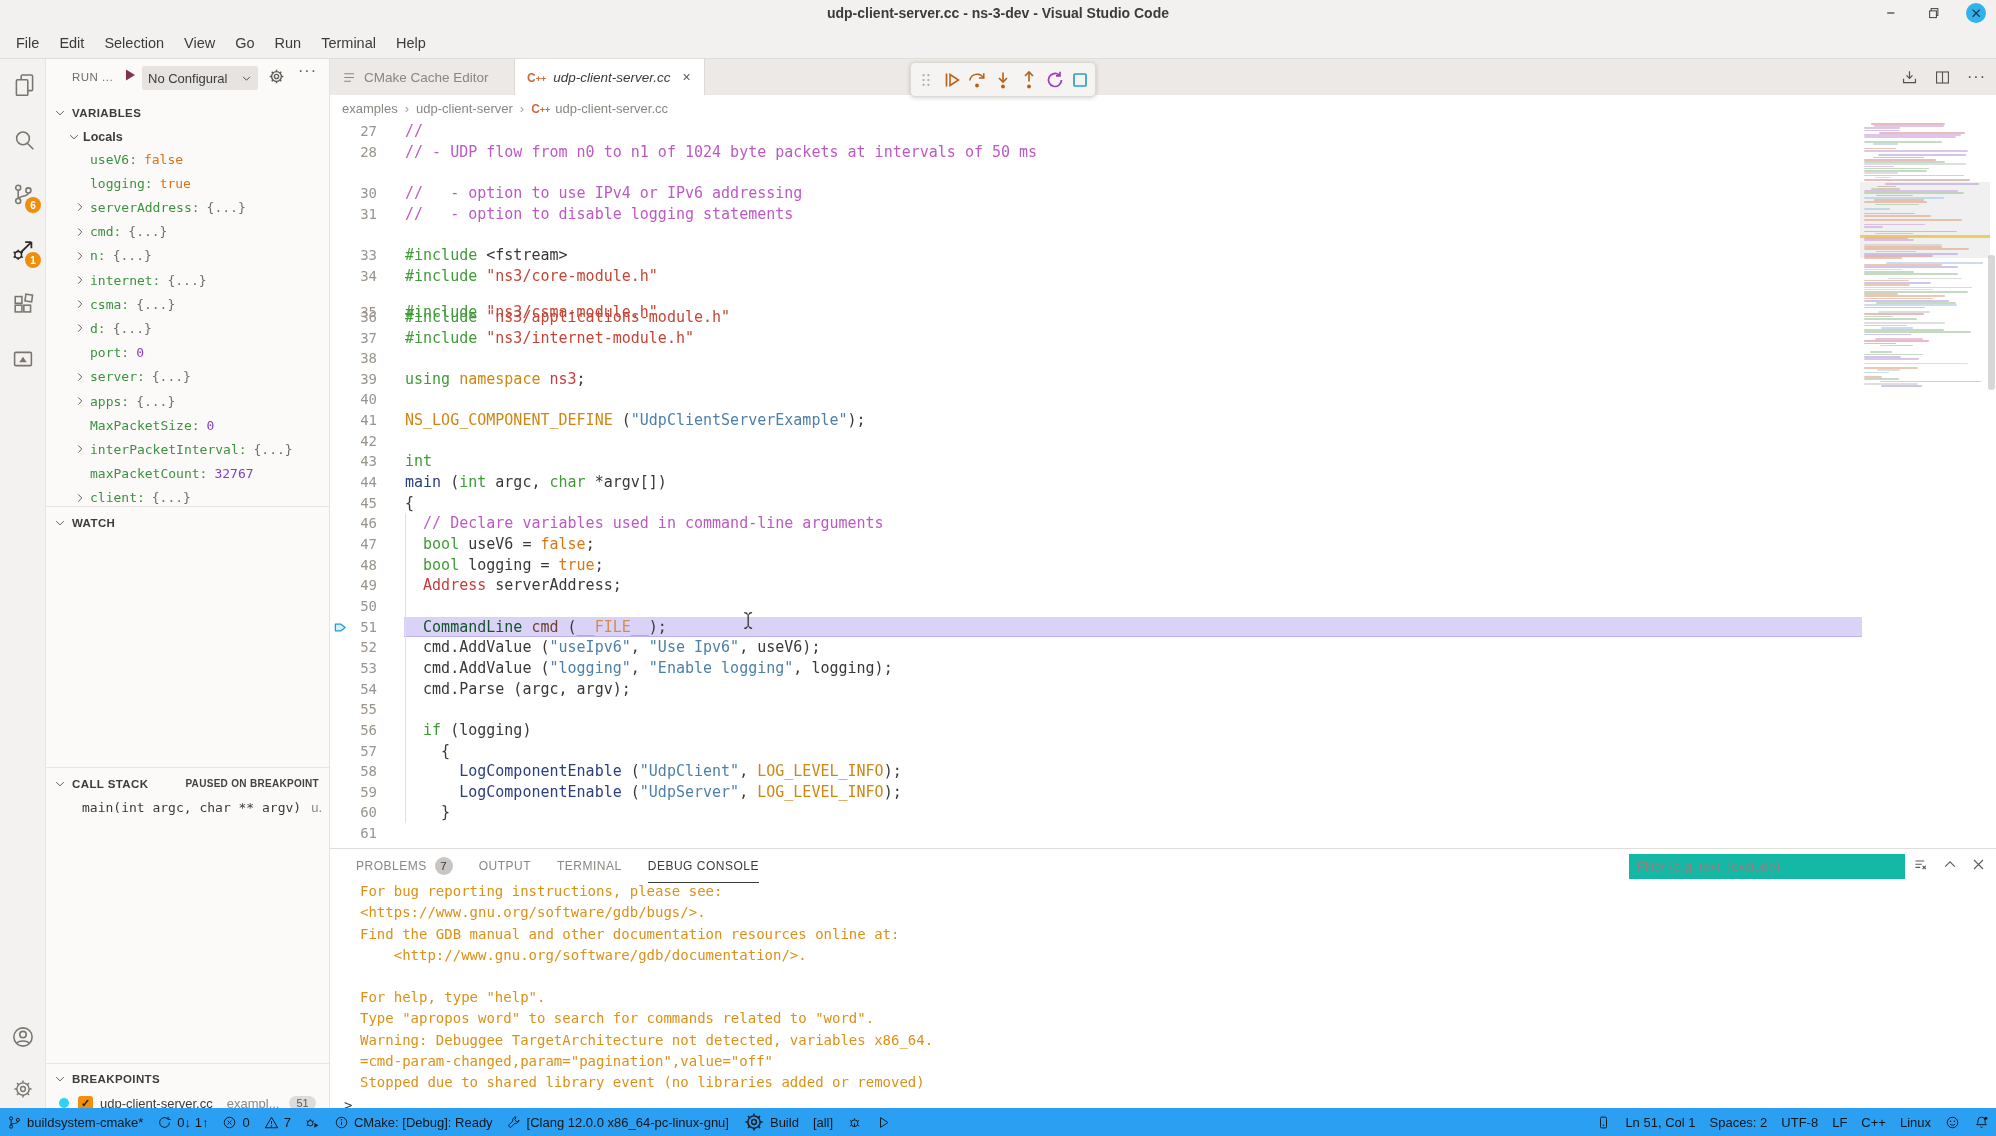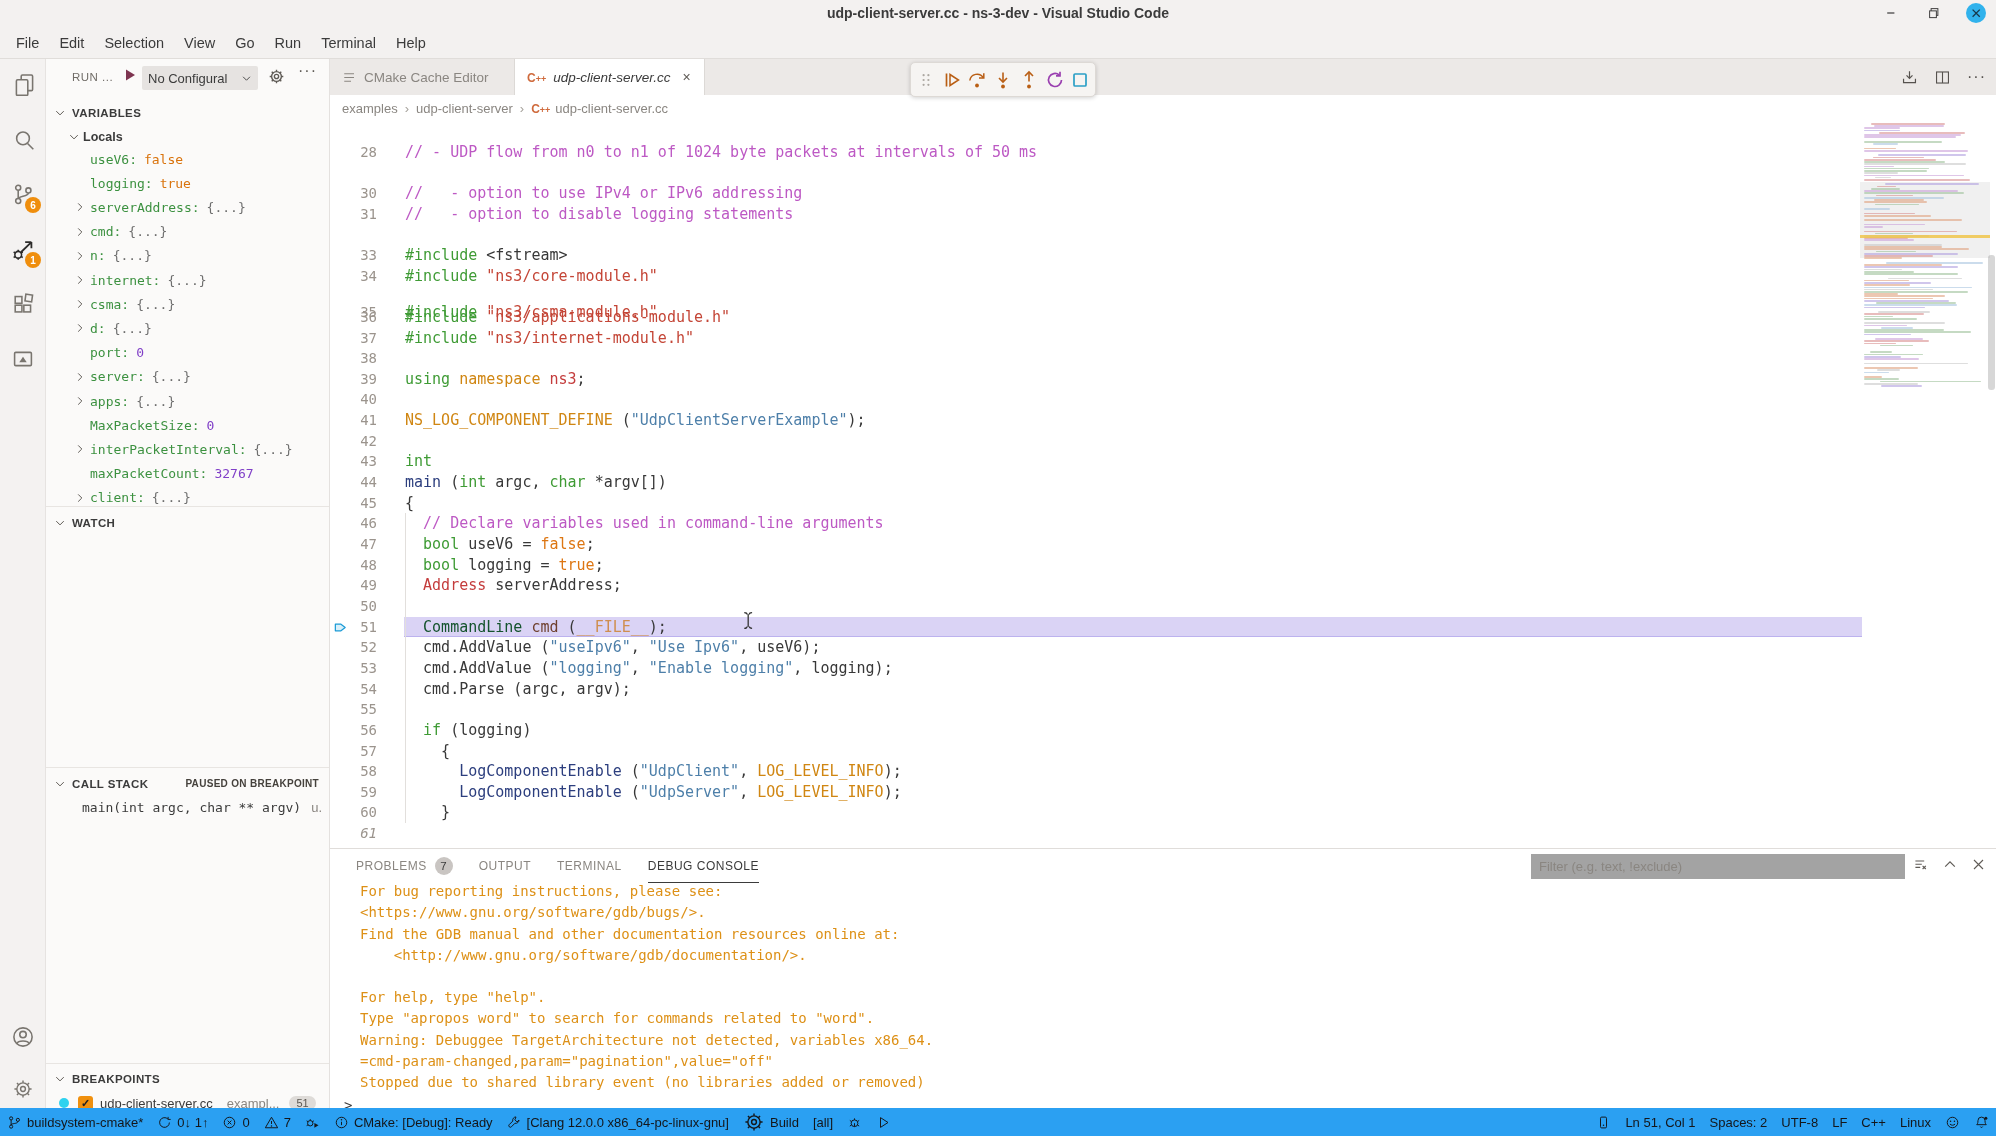--- a/index.html
+++ b/index.html
@@ -90,21 +90,21 @@
   .mm-cur{position:absolute;left:-4px;right:-4px;height:3px;background:rgba(240,198,75,.85);}
   .scroll-thumb{position:absolute;right:1px;width:7px;border-radius:3px;background:rgba(110,110,110,.28);}
   .mouse-cursor{position:absolute;color:#2f2f2f;}
   
   .panel{position:absolute;left:330px;top:848px;right:0;bottom:28px;background:#fff;border-top:1px solid #e0ddda;box-sizing:border-box;}
   .panel-tabs{position:absolute;left:26px;top:0;height:34px;display:flex;align-items:center;gap:26px;}
   .ptab{display:flex;align-items:center;gap:8px;font-size:12px;letter-spacing:.5px;color:#8a8681;height:34px;box-sizing:border-box;}
   .ptab.active{color:#3b3b3b;border-bottom:1.5px solid #3b3b3b;}
   .ptab-badge{background:#c9c5c2;border-radius:9px;min-width:18px;height:18px;display:flex;align-items:center;justify-content:center;
               font-size:11.5px;color:#3b3b3b;}
-  .panel-filter{position:absolute;right:91px;top:5px;width:374px;height:25px;background:#a3a3a3;border:none;outline:none;
+  .panel-filter{position:absolute;right:91px;top:5px;width:276px;height:25px;background:#14b8a6;border:none;outline:none;
                 font-size:13px;color:#3b3b3b;padding:0 8px;box-sizing:border-box;font-family:"Liberation Sans",sans-serif;}
   .panel-filter::placeholder{color:#8a8681;}
   .panel-actions{position:absolute;right:10px;top:8px;display:flex;gap:13px;color:#5f5b56;}
   .console{position:absolute;left:0;top:34px;right:0;bottom:0;overflow:hidden;}
   .con-line{position:absolute;left:30px;right:10px;height:21px;white-space:pre;
             font-family:"DejaVu Sans Mono",monospace;font-size:14px;color:#dd9016;line-height:21px;}
   .con-prompt{position:absolute;left:14px;font-family:"DejaVu Sans Mono",monospace;font-size:14px;color:#3b3b3b;}
   
   .statusbar{position:absolute;left:0;bottom:0;width:100%;height:28px;background:#2ba0f2;color:#14161a;
              display:flex;align-items:center;justify-content:space-between;font-size:13px;}
@@ -569,20 +569,24 @@
         </div>
         <div class="dbg-btn">
           <span class="ic" style="color: rgb(43, 159, 198);">
             <svg width="20" height="20" viewBox="0 0 20 20">
               <rect x="4" y="4" width="12" height="12" rx="1" stroke-width="1.7"></rect>
             </svg>
           </span>
         </div>
       </div>
     <div class="code-area" id="codeArea">
+        <div class="code-line" style="top: 0px; height: 20.65px;">
+          <span class="ln" style="line-height: 20.65px;">27</span>
+          <span class="ctext"><span class="tk-cmt">//</span></span>
+        </div>
         <div class="code-line" style="top: 20.65px; height: 20.65px;">
           <span class="ln" style="line-height: 20.65px;">28</span>
           <span class="ctext"><span class="tk-cmt">// - UDP flow from n0 to n1 of 1024 byte packets at intervals of 50 ms</span></span>
         </div>
         <div class="code-line" style="top: 61.95px; height: 20.65px;">
           <span class="ln" style="line-height: 20.65px;">30</span>
           <span class="ctext"><span class="tk-cmt">//   - option to use IPv4 or IPv6 addressing</span></span>
         </div>
         <div class="code-line" style="top: 82.6px; height: 20.65px;">
           <span class="ln" style="line-height: 20.65px;">31</span>
@@ -699,21 +703,21 @@
           <span class="ctext"><span class="tk-pl">      </span><span class="tk-nv">LogComponentEnable</span><span class="tk-pl"> (</span><span class="tk-sb">"UdpClient"</span><span class="tk-pl">, </span><span class="tk-mac">LOG_LEVEL_INFO</span><span class="tk-pl">);</span></span>
         </div>
         <div class="code-line" style="top: 660.8px; height: 20.65px;">
           <span class="ln" style="line-height: 20.65px;">59</span>
           <span class="ctext"><span class="tk-pl">      </span><span class="tk-nv">LogComponentEnable</span><span class="tk-pl"> (</span><span class="tk-sb">"UdpServer"</span><span class="tk-pl">, </span><span class="tk-mac">LOG_LEVEL_INFO</span><span class="tk-pl">);</span></span>
         </div>
         <div class="code-line" style="top: 681.45px; height: 20.65px;">
           <span class="ln" style="line-height: 20.65px;">60</span>
           <span class="ctext"><span class="tk-pl">    }</span></span>
         </div>
-        <div class="code-line" style="top: 702.1px; height: 20.65px; font-style: italic;">
+        <div class="code-line" style="top: 702.1px; height: 20.65px;">
           <span class="ln" style="line-height: 20.65px;">61</span>
           <span class="ctext"></span>
         </div>
         <div class="indent-guide" style="left: 75px; top: 392.35px; height: 309.75px;"></div>
       </div>
     <div class="minimap" id="minimap">
         <div class="mm-slider" style="top: 59px; height: 76px;"></div>
         <div class="mm-row" style="top: 0px; left: 6.82404px; width: 73.8417px; background: rgb(216, 144, 144);"></div>
         <div class="mm-row" style="top: 2.24px; left: 9.63482px; width: 70.3163px; background: rgb(201, 160, 216);"></div>
         <div class="mm-row" style="top: 4.48px; left: 0px; width: 35.9755px; background: rgb(201, 160, 216);"></div>

